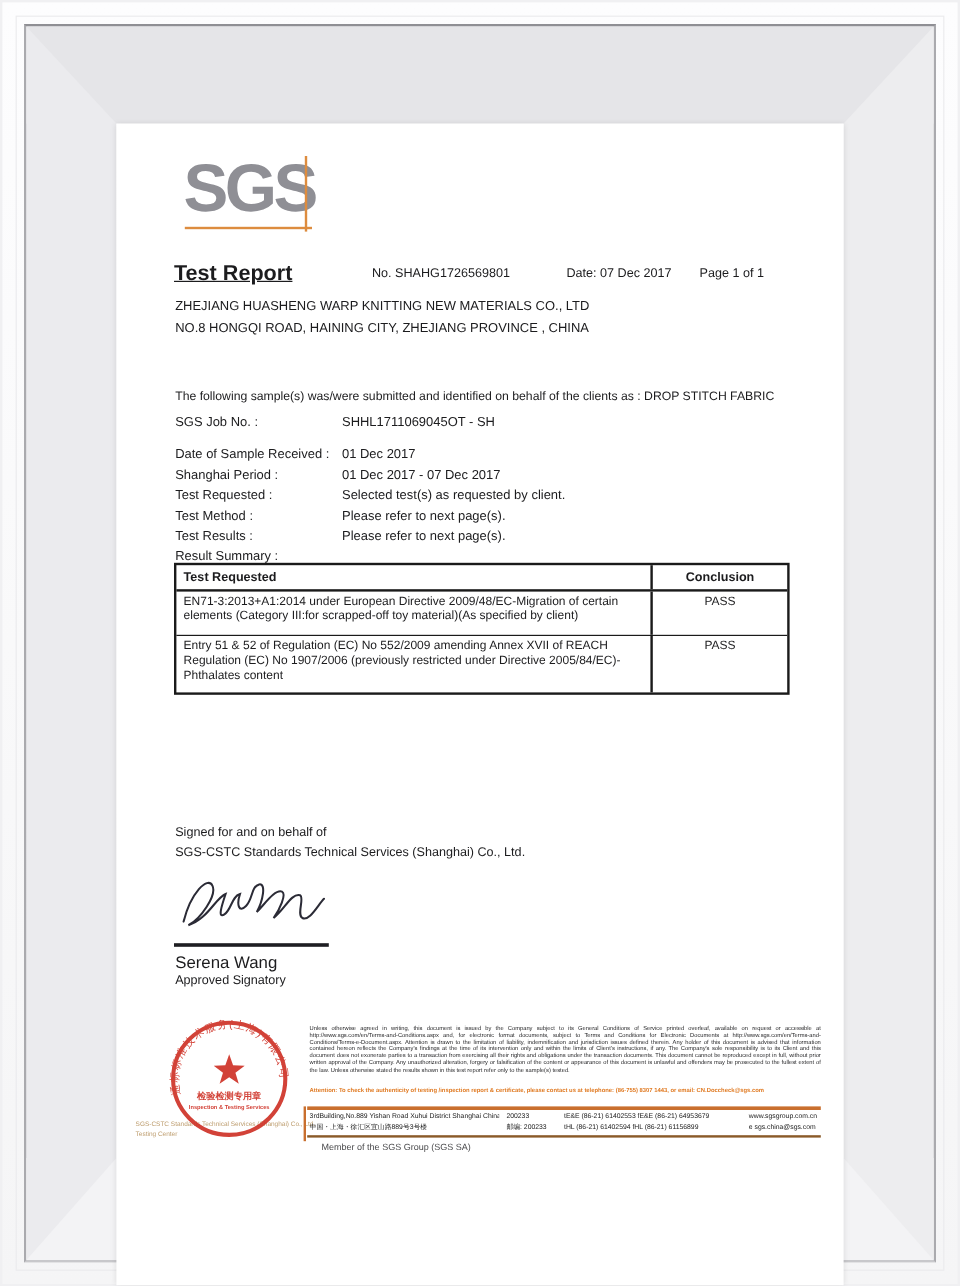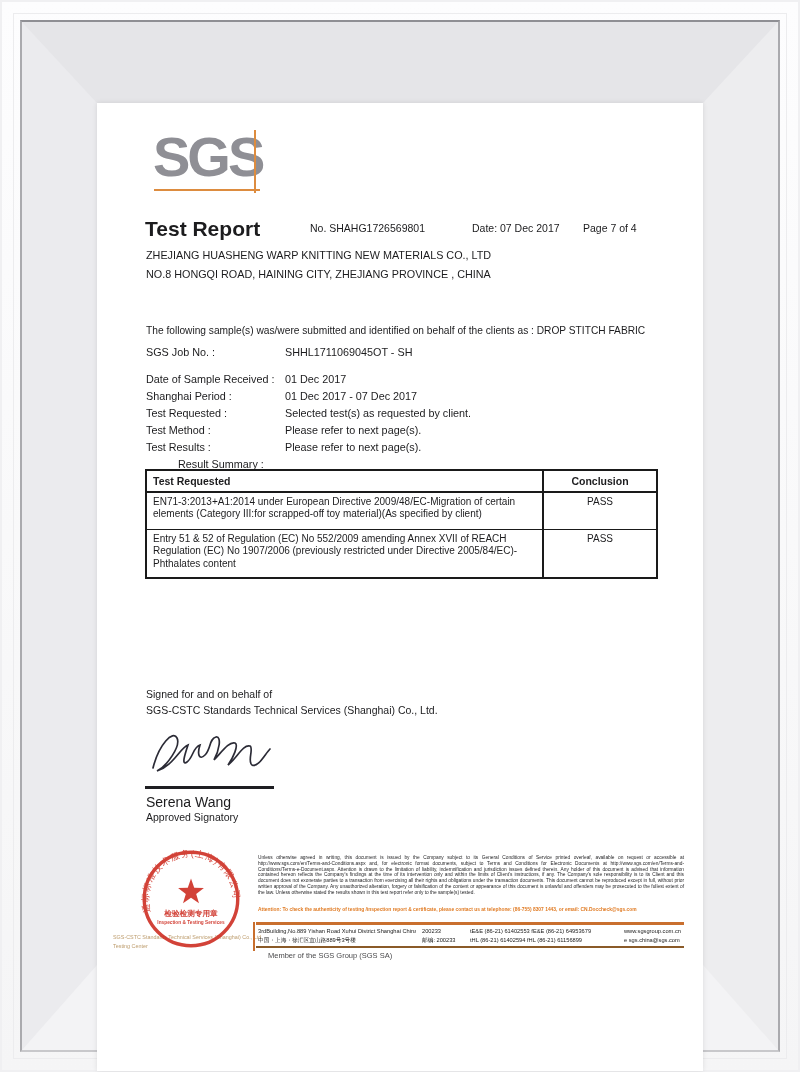--- a/index.html
+++ b/index.html
@@ -17,31 +17,31 @@
        border-style:solid;border-width:81px 75px 85px 75px;
        border-color:#e5e5e8 #ededef #f3f3f5 #ebebee;box-sizing:border-box;}
   .paper{position:absolute;left:97px;top:103px;width:606px;height:968px;
          background:#ffffff;box-shadow:0 0 5px rgba(0,0,0,.10);}
   
   .logo-text{left:56px;top:26px;font-size:56px;font-weight:bold;color:#8f8f95;
              letter-spacing:-3px;line-height:1;}
   .logo-vline{left:157px;top:27px;width:2px;height:63px;background:#dd8c3f;}
   .logo-hline{left:57px;top:86px;width:106px;height:2px;background:#dd8c3f;}
   
-  .rpt-title{left:48px;top:114px;font-size:21px;font-weight:bold;}
+  .rpt-title{left:48px;top:114px;font-size:18px;font-weight:bold;text-decoration:underline;}
   .rpt-no{left:213px;top:119px;font-size:10.5px;}
   .rpt-date{left:375px;top:119px;font-size:10.5px;}
   .rpt-page{left:486px;top:119px;font-size:10.5px;}
   
   .client{left:49px;top:143px;width:500px;font-size:10.8px;line-height:19px;}
   .intro{left:49px;top:222px;width:530px;font-size:10.2px;white-space:nowrap;}
   .frow{font-size:10.8px;}
   .flabel{left:49px;}
   .fvalue{left:188px;}
-  .rsum{left:49px;top:355px;font-size:10.8px;margin-left:32px;}
+  .rsum{left:49px;top:355px;font-size:10.8px;}
   
   .rtable{left:48px;top:366px;width:513px;border:2px solid #1a1a1a;box-sizing:border-box;}
   .trow{display:flex;}
   .thead{border-bottom:2px solid #1a1a1a;}
   .thead .cell{font-weight:bold;font-size:10.5px;padding-top:4px;padding-bottom:3px;}
   .row-mid{border-bottom:1.5px solid #1a1a1a;}
   .cell{box-sizing:border-box;font-size:10px;line-height:12.6px;padding:3px 6px;}
   .cell-test{width:397px;border-right:2px solid #1a1a1a;}
   .cell-conc{flex:1;text-align:center;}
   .r1{min-height:36px;} .r2{min-height:47px;justify-content:center;}
@@ -82,21 +82,21 @@
 
   <div class="paper">
 
     <div class="abs logo-text">SGS</div>
     <div class="abs logo-vline"></div>
     <div class="abs logo-hline"></div>
 
     <div class="abs rpt-title">Test Report</div>
     <div class="abs rpt-no">No. SHAHG1726569801</div>
     <div class="abs rpt-date">Date: 07 Dec 2017</div>
-    <div class="abs rpt-page">Page 7 of 4</div>
+    <div class="abs rpt-page">Page 1 of 1</div>
 
     <div class="abs client">
       <div>ZHEJIANG HUASHENG WARP KNITTING NEW MATERIALS CO., LTD</div>
       <div>NO.8 HONGQI ROAD, HAINING CITY, ZHEJIANG PROVINCE , CHINA</div>
     </div>
 
     <div class="abs intro">The following sample(s) was/were submitted and identified on behalf of the clients as : DROP STITCH FABRIC</div>
 
     <div class="abs frow flabel" style="top:243px">SGS Job No. :</div>
     <div class="abs frow fvalue" style="top:243px">SHHL1711069045OT - SH</div>

